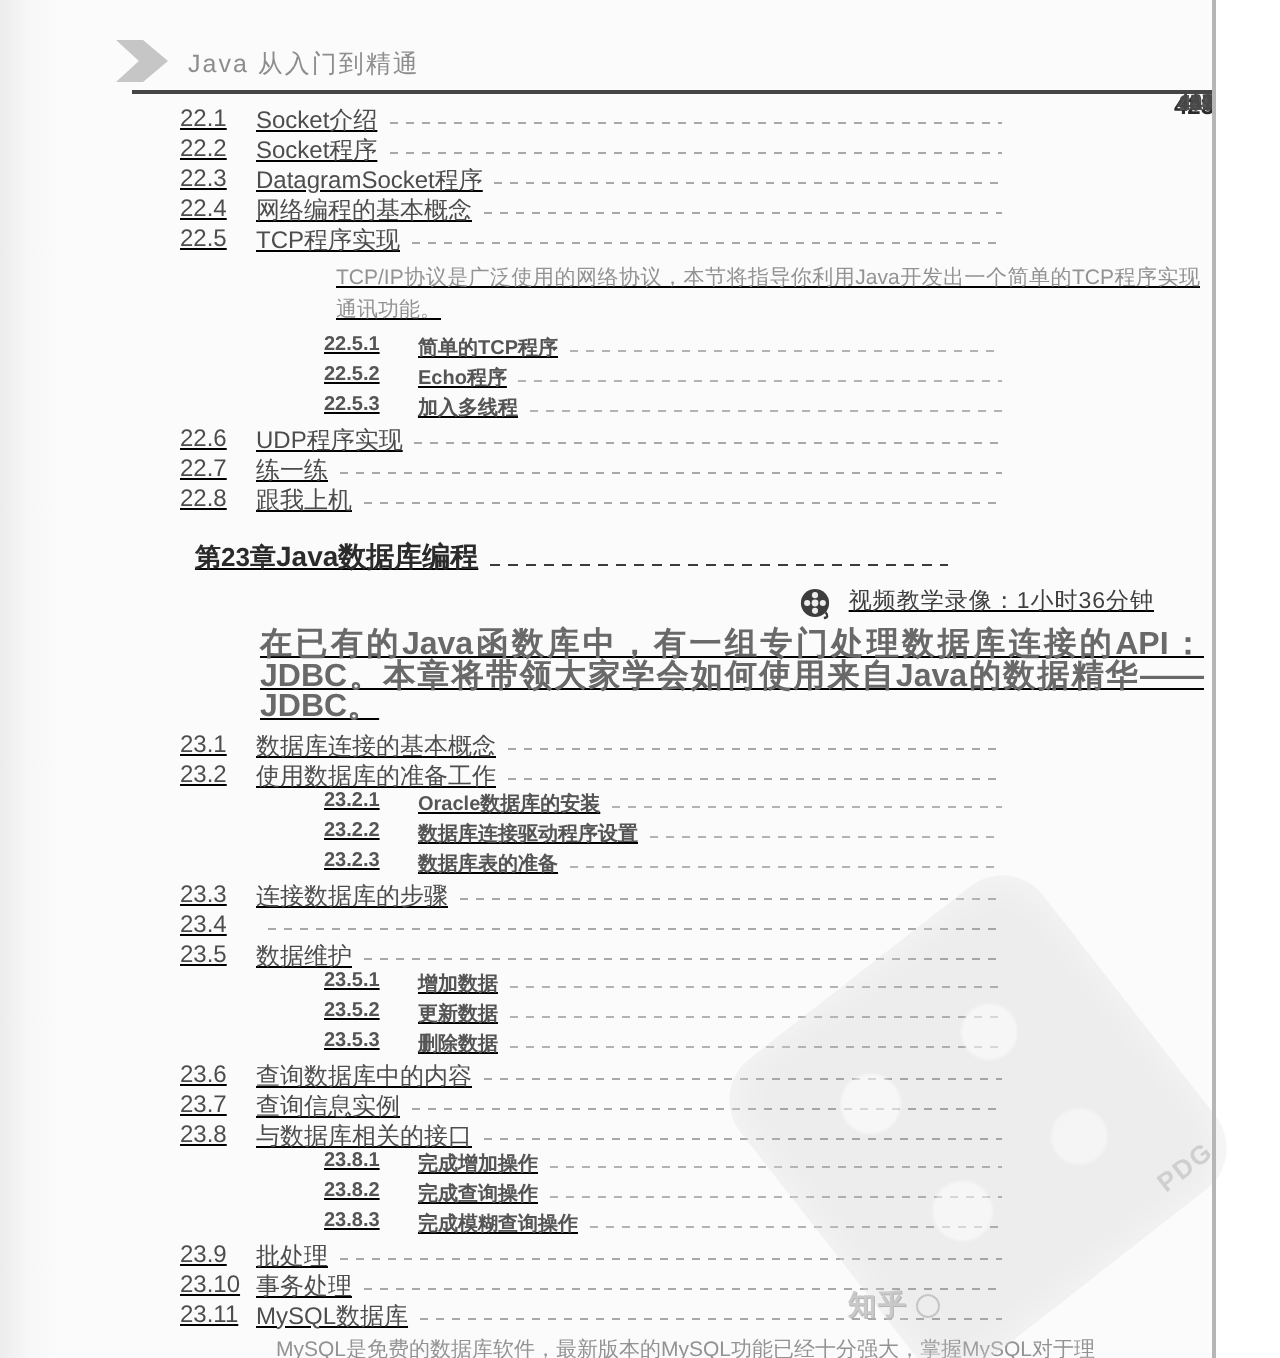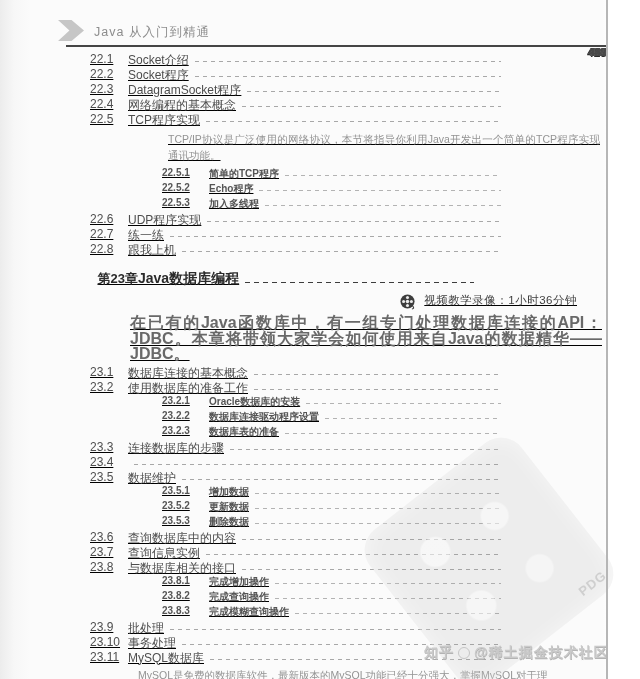--- a/index.html
+++ b/index.html
@@ -287,17 +287,16 @@
       <div class="note mysql">MySQL是免费的数据库软件，最新版本的MySQL功能已经十分强大，掌握MySQL对于理</div>
     </div>
 
   <div class="stamp">
     <span class="pdg">PDG</span>
   </div>
 
   <div class="credit">
     <span>知乎</span>
     <span class="badge"></span>
-    <span>@稀土掘金技术社区</span>
   </div>
 
   <div class="page-edge"></div>
 </div>
 
 </body></html>

